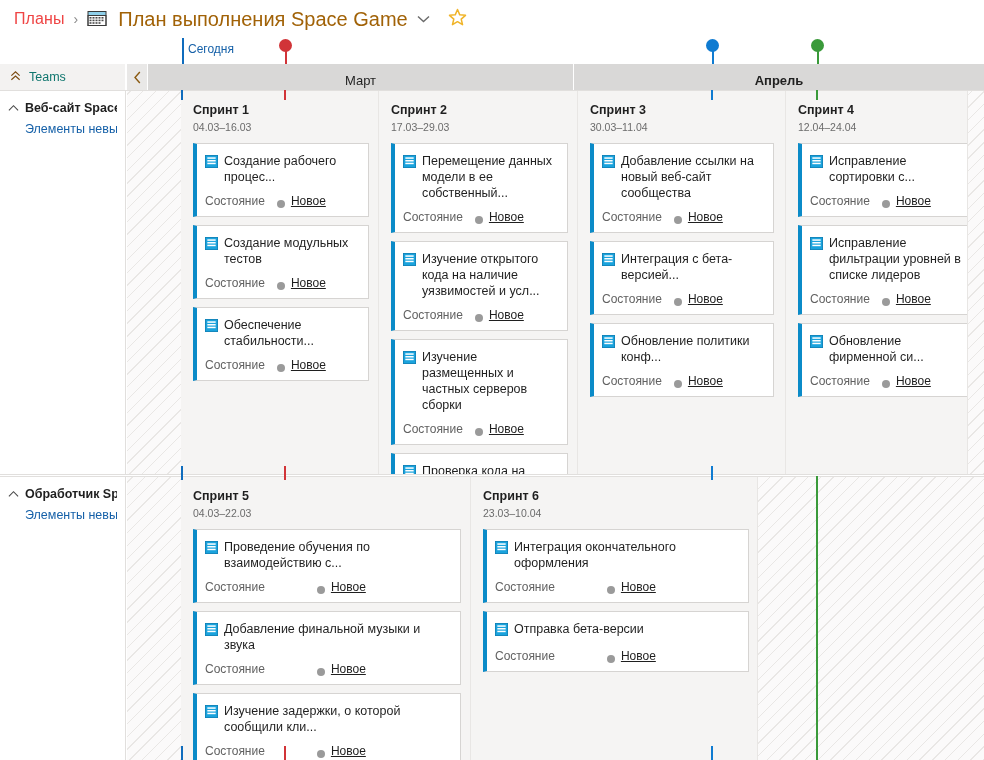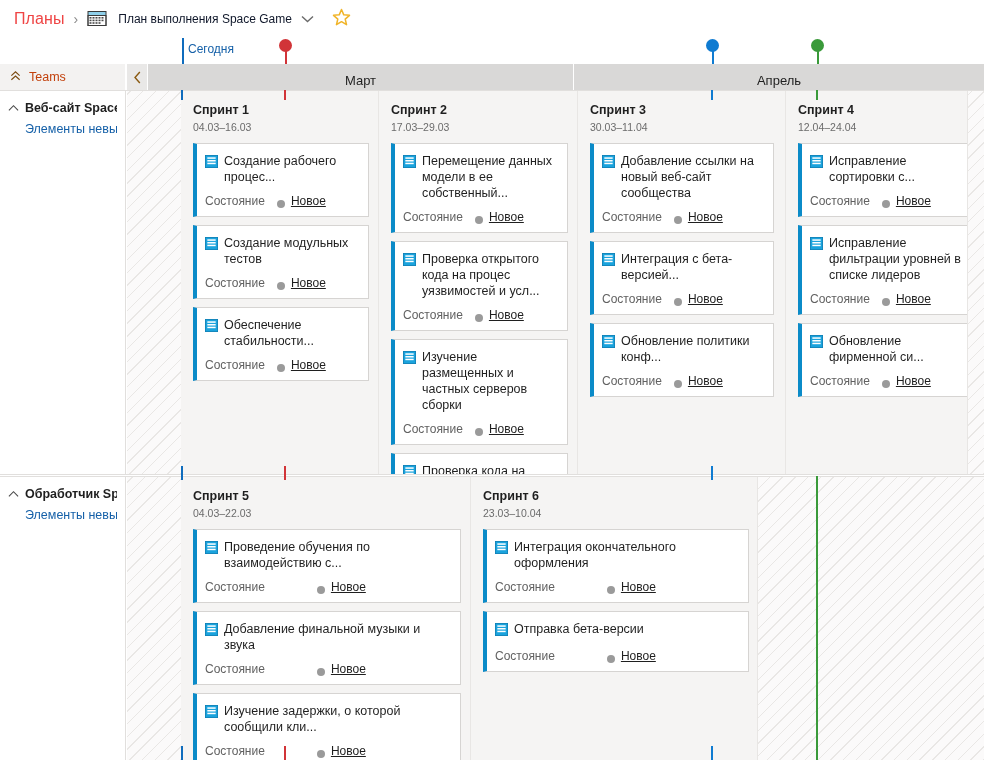--- a/index.html
+++ b/index.html
@@ -18,21 +18,21 @@
     display: flex; align-items: center; padding-left: 14px; gap: 0;
     background: #ffffff;
   }
   .bc-link {
     font-size: 16px; color: #ef4444; letter-spacing: .1px;
     cursor: pointer;
   }
   .bc-sep { font-size: 14px; color: #8a8a8a; margin: 0 9px; }
   .bc-icon { width: 22px; height: 18px; margin-right: 9px; position: relative; display:inline-block; }
   .bc-icon svg { display:block; }
-  .bc-title { font-size: 12px; color: #0f172a; }
+  .bc-title { font-size: 20px; color: #a16207; }
   .bc-chevron { margin-left: 9px; color: #6a6a6a; font-size: 12px; cursor: pointer; }
   .bc-star { margin-left: 18px; cursor: pointer; line-height: 1; }
 
   
   .tl-strip {
     position: absolute; left: 0; top: 38px; width: 984px; height: 26px;
     background: #ffffff;
   }
   .today-tick {
     position: absolute; left: 182px; top: 0px; width: 2px; height: 26px;
@@ -51,33 +51,33 @@
     position: absolute; left: 0; top: 64px; width: 984px; height: 26px;
     background: #ffffff;
   }
   .teams-head {
     position: absolute; left: 0; top: 0; width: 126px; height: 26px;
     background: #f3f2f1; display: flex; align-items: center;
     border-right: 1px solid #ffffff;
     cursor: pointer;
   }
   .teams-head .chev2 { margin-left: 10px; margin-right: 8px; line-height: 1; }
-  .teams-head .lbl { font-size: 12.5px; color: #c2410c; }
+  .teams-head .lbl { font-size: 12.5px; color: #0f766e; }
   .collapse-btn {
     position: absolute; left: 127px; top: 0; width: 20px; height: 26px;
     background: #e9e8e7; display: flex; align-items: center; justify-content: center;
     cursor: pointer; color: #8a5a12; font-size: 12px;
   }
   .month-cell {
     position: absolute; top: 0; height: 32px; background: #d9d8d7;
     display: flex; align-items: center; justify-content: center;
     font-size: 13px; color: #1f1f1f;
   }
   .month-cell.m1 { left: 148px; width: 425px; }
-  .month-cell.m2 { left: 574px; width: 410px; }
+  .month-cell.m2 { left: 574px; width: 410px; font-weight: bold; }
 
   
   .board {
     position: absolute; left: 0; top: 90px; width: 984px; height: 670px;
     background: #ffffff;
   }
   .row {
     position: absolute; left: 0; width: 984px;
     border-top: 1px solid #e1dfdd; border-bottom: 1px solid #e1dfdd;
     background: #ffffff;
@@ -324,21 +324,21 @@
                 </div>
               </div>
               <div class="card" style="width: 177px;">
                 <div class="card-title-row">
                   <span class="wi-icon"><svg width="13" height="13" viewBox="0 0 14 14">
                       <rect x="0.5" y="0.5" width="13" height="13" fill="#1aa3dd" stroke="#0d82b8"></rect>
                       <rect x="2.5" y="2.5" width="9" height="1.6" fill="#ffffff"></rect>
                       <rect x="2.5" y="5.4" width="9" height="1.6" fill="#ffffff"></rect>
                       <rect x="2.5" y="8.3" width="9" height="1.6" fill="#ffffff"></rect>
                     </svg></span>
-                  <span class="card-title">Проверка открытого кода на процес уязвимостей и усл...</span>
+                  <span class="card-title">Изучение открытого кода на наличие уязвимостей и усл...</span>
                 </div>
                 <div class="card-meta">
                   <span class="meta-label">Состояние</span>
                   <span class="spacer" style="width: 12px;"></span>
                   <span class="state-dot"></span>
                   <span class="meta-value">Новое</span>
                 </div>
               </div>
               <div class="card" style="width: 177px;">
                 <div class="card-title-row">

